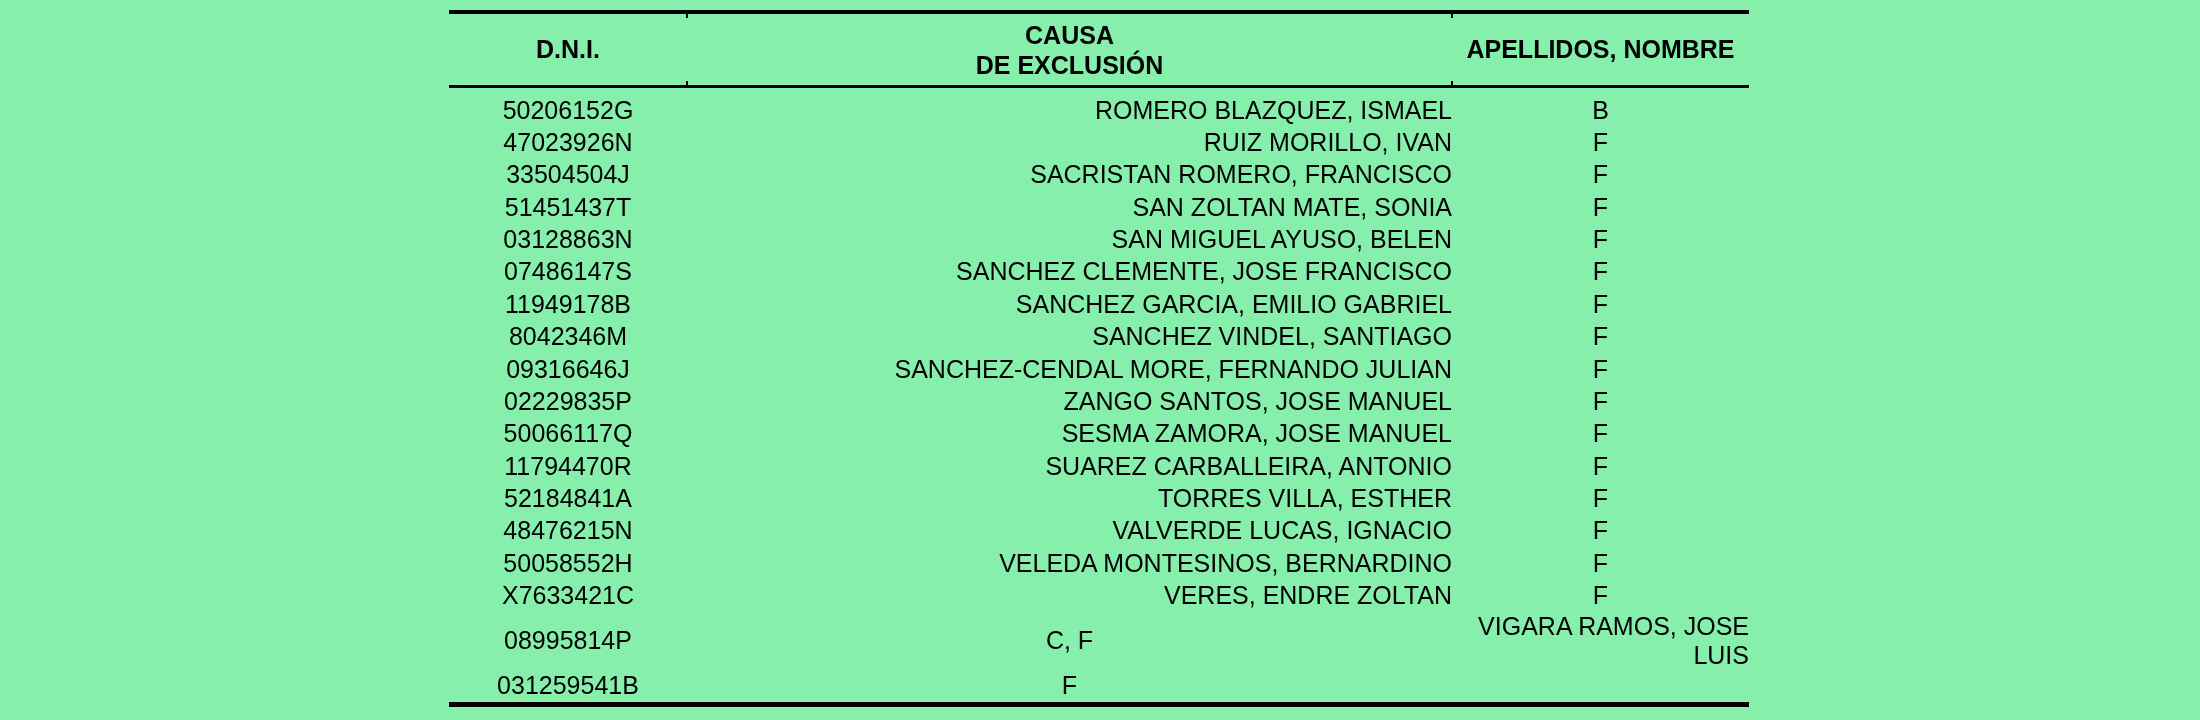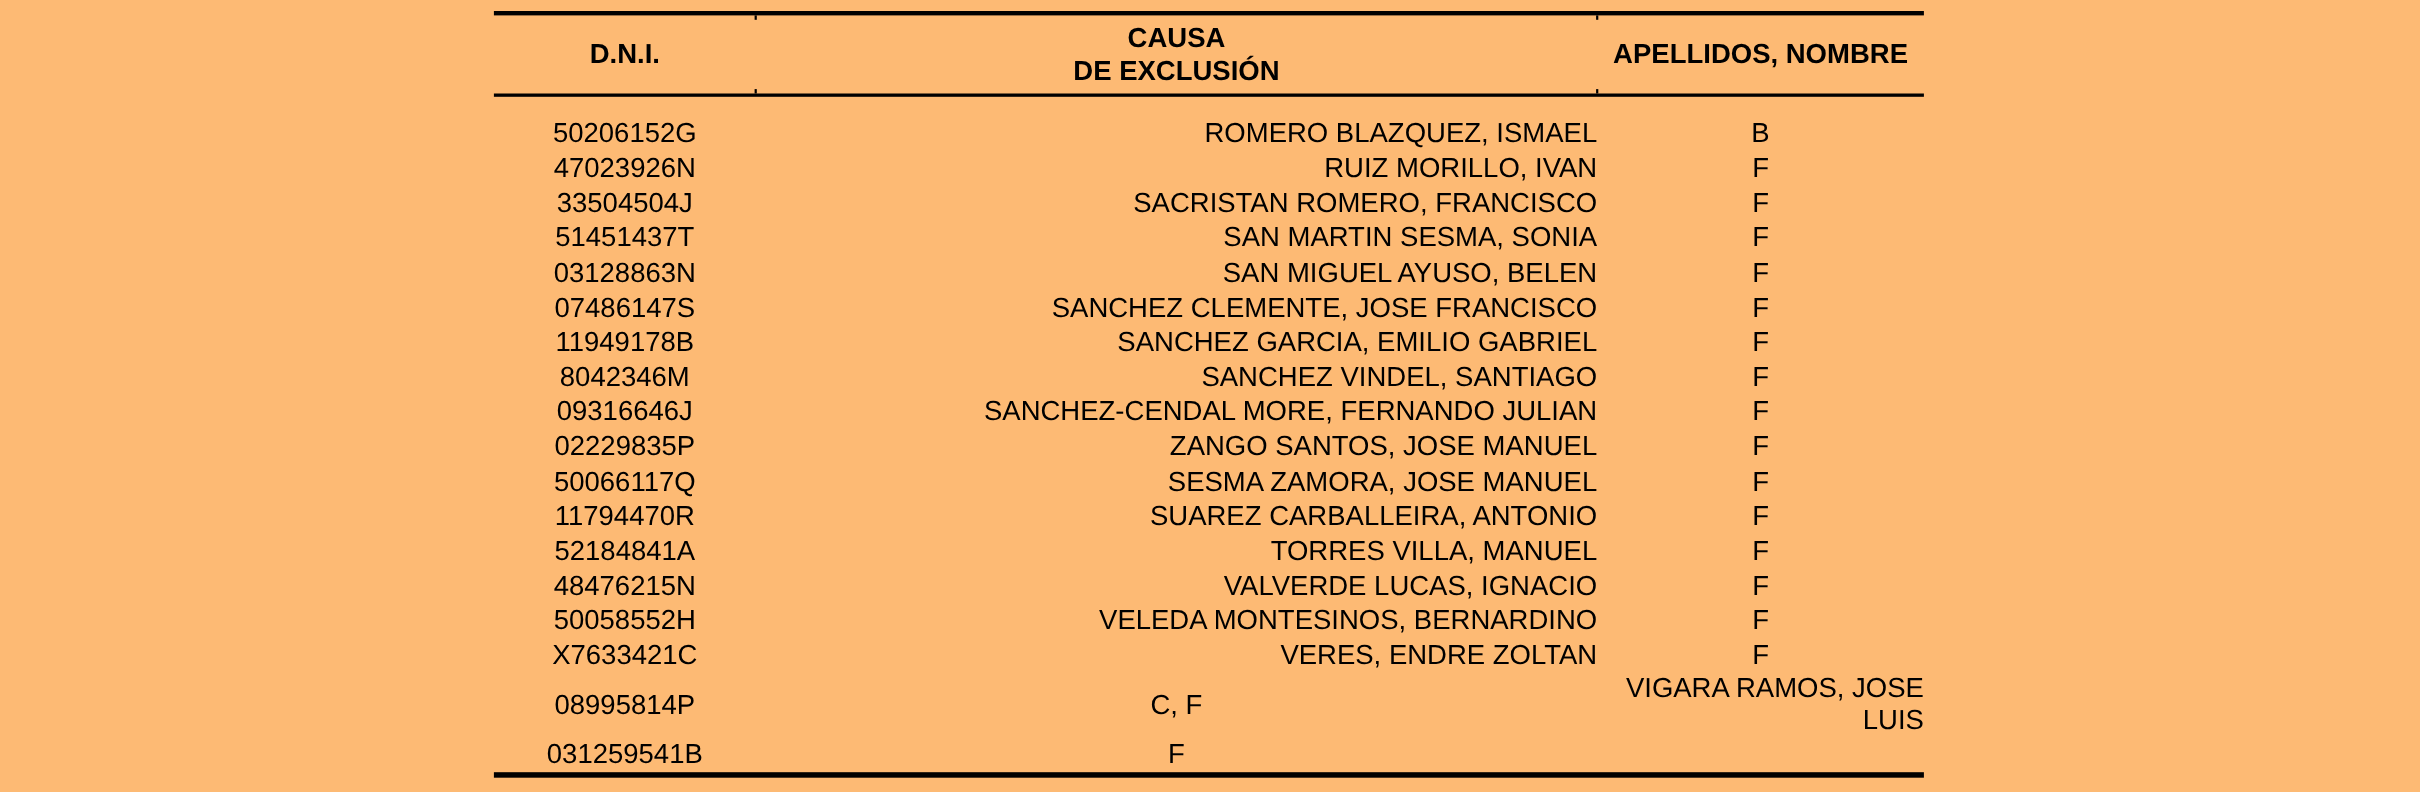--- a/index.html
+++ b/index.html
@@ -8,21 +8,21 @@
     height: 720px;
     background: #ffffff;
     font-family: "Liberation Sans", sans-serif;
     color: #000000;
     overflow: hidden;
   }
   .page {
     position: relative;
     width: 2200px;
     height: 720px;
-    background: #fdba74;
+    background: #86efac;
   }
   .table {
     position: absolute;
     left: 449px;
     top: 10px;
     width: 1300px;
   }
   .rule {
     position: relative;
     width: 100%;
@@ -48,21 +48,21 @@
     align-items: center;
     font-weight: bold;
     font-size: 25px;
   }
   .header .cell { text-align: center; }
   .header .c3 { line-height: 30px; }
   .tbody {
     display: flex;
     flex-direction: column;
     height: 614px;
-    padding-top: 18px;
+    padding-top: 6px;
   }
   .row {
     flex: 1;
     display: grid;
     grid-template-columns: 238px 765px 297px;
     align-items: center;
     font-size: 25px;
   }
   .row .c1 { text-align: center; }
   .row .c2 { text-align: right; padding-left: 21px; }
@@ -107,21 +107,21 @@
   </div>
 
   <div class="row">
     <div class="cell c1">33504504J</div>
     <div class="cell c2">SACRISTAN ROMERO, FRANCISCO</div>
     <div class="cell c3">F</div>
   </div>
 
   <div class="row">
     <div class="cell c1">51451437T</div>
-    <div class="cell c2">SAN MARTIN SESMA, SONIA</div>
+    <div class="cell c2">SAN ZOLTAN MATE, SONIA</div>
     <div class="cell c3">F</div>
   </div>
 
   <div class="row">
     <div class="cell c1">03128863N</div>
     <div class="cell c2">SAN MIGUEL AYUSO, BELEN</div>
     <div class="cell c3">F</div>
   </div>
 
   <div class="row">
@@ -161,21 +161,21 @@
   </div>
 
   <div class="row">
     <div class="cell c1">11794470R</div>
     <div class="cell c2">SUAREZ CARBALLEIRA, ANTONIO</div>
     <div class="cell c3">F</div>
   </div>
 
   <div class="row">
     <div class="cell c1">52184841A</div>
-    <div class="cell c2">TORRES VILLA, MANUEL</div>
+    <div class="cell c2">TORRES VILLA, ESTHER</div>
     <div class="cell c3">F</div>
   </div>
 
   <div class="row">
     <div class="cell c1">48476215N</div>
     <div class="cell c2">VALVERDE LUCAS, IGNACIO</div>
     <div class="cell c3">F</div>
   </div>
 
   <div class="row">

